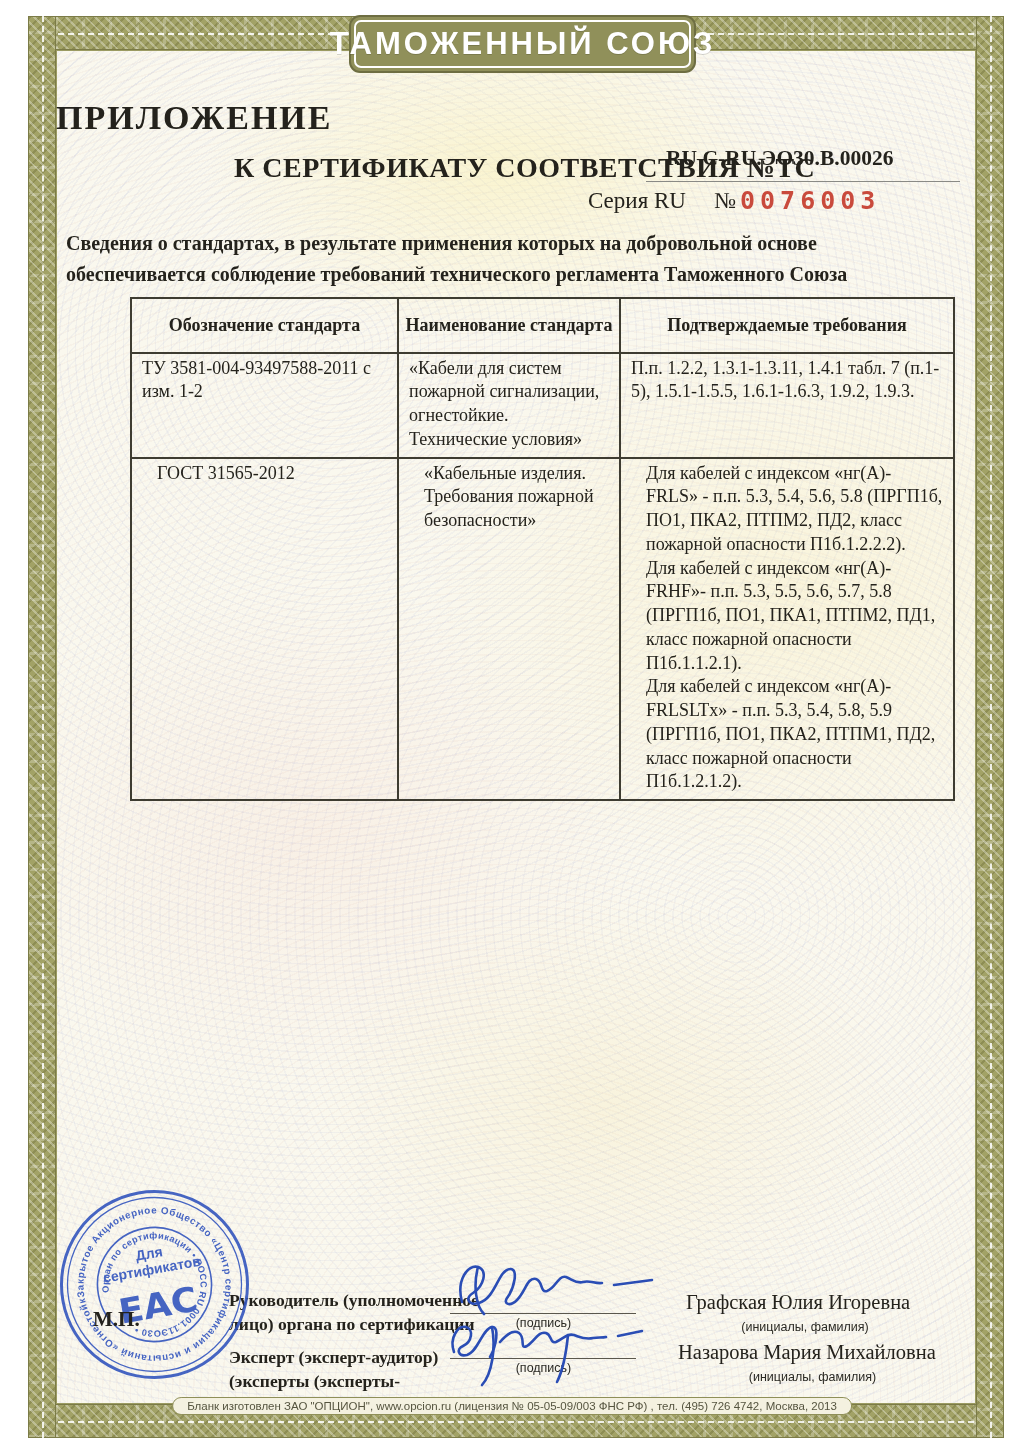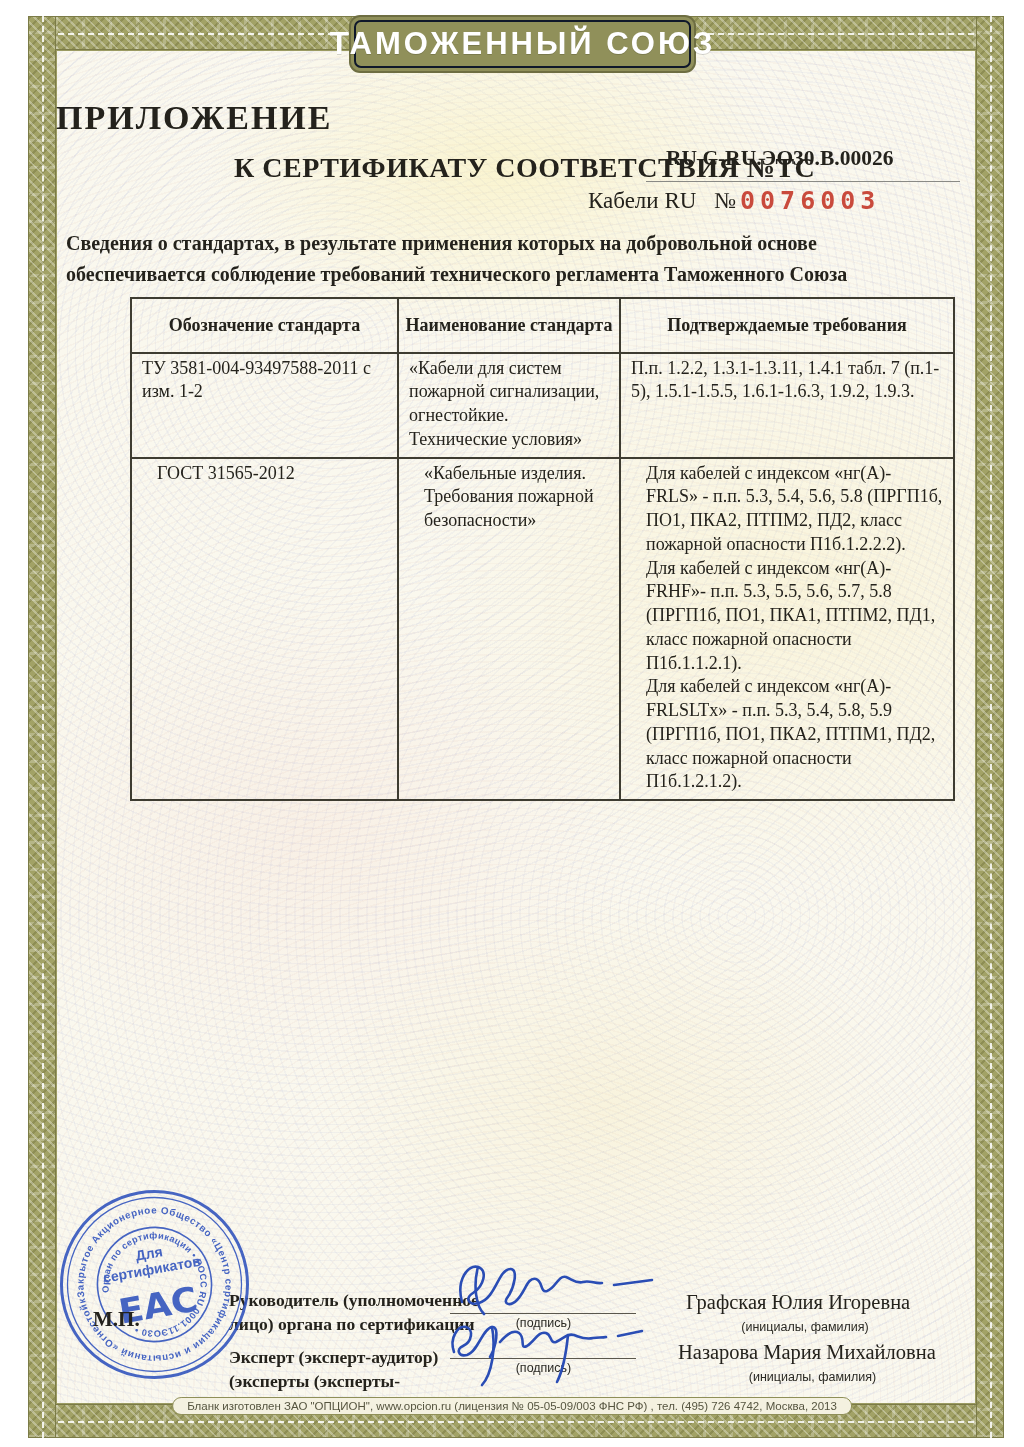--- a/index.html
+++ b/index.html
@@ -38,21 +38,21 @@
       radial-gradient(ellipse 420px 300px at 60% 78%, rgba(242,225,160,.22), rgba(242,225,160,0) 70%),
       repeating-radial-gradient(circle at 30% 22%, rgba(118,130,200,.07) 0 1.5px, rgba(0,0,0,0) 1.5px 8px),
       repeating-radial-gradient(circle at 74% 64%, rgba(118,130,200,.06) 0 1.5px, rgba(0,0,0,0) 1.5px 9px),
       repeating-radial-gradient(circle at 50% 100%, rgba(190,125,110,.05) 0 1.5px, rgba(0,0,0,0) 1.5px 7px);
     box-shadow:inset 0 0 0 1px #9b9b62;
   }
 
   
   .banner{position:absolute;left:349px;top:15px;width:347px;height:58px;background:#90905a;
     border:2px solid #6e6e42;border-radius:11px;box-sizing:border-box;z-index:5;}
-  .banner-inner{margin:3px;height:calc(100% - 6px);border:2px solid #0f172a;border-radius:7px;
+  .banner-inner{margin:3px;height:calc(100% - 6px);border:2px solid #ffffff;border-radius:7px;
     display:flex;align-items:center;justify-content:center;box-sizing:border-box;}
   .banner-text{font-family:"Liberation Sans",sans-serif;font-weight:bold;font-size:31px;color:#ffffff;
     letter-spacing:3px;white-space:nowrap;text-shadow:0 1px 0 rgba(0,0,0,.15);}
 
   
   .doc-title{position:absolute;left:56px;top:99px;width:920px;text-align:left;
     font-size:34px;font-weight:bold;letter-spacing:2px;}
   .cert-label{position:absolute;left:234px;top:152px;font-size:28px;font-weight:bold;letter-spacing:.5px;white-space:nowrap;}
   .cert-number{position:absolute;left:666px;top:146px;font-size:21.5px;font-weight:bold;white-space:nowrap;}
   .cert-underline{position:absolute;left:646px;top:181px;width:314px;border-top:1.5px solid #8a8a85;}
@@ -122,21 +122,21 @@
   <div class="banner">
     <div class="banner-inner">
       <span class="banner-text">ТАМОЖЕННЫЙ СОЮЗ</span>
     </div>
   </div>
 
   <div class="doc-title">ПРИЛОЖЕНИЕ</div>
   <div class="cert-label">К СЕРТИФИКАТУ СООТВЕТСТВИЯ  №ТС</div>
   <div class="cert-number">RU С-RU.ЭО30.В.00026</div>
   <div class="cert-underline"></div>
-  <div class="series-label">Кабели RU</div>
+  <div class="series-label">Серия RU</div>
   <div class="num-sign">№</div>
   <div class="serial">0076003</div>
 
   <div class="intro" id="intro1">Сведения о стандартах, в результате применения которых на добровольной основе</div>
   <div class="intro" id="intro2">обеспечивается соблюдение требований технического регламента Таможенного Союза</div>
 
   <table class="std-table">
     <colgroup>
         <col class="col1">
         <col class="col2">

